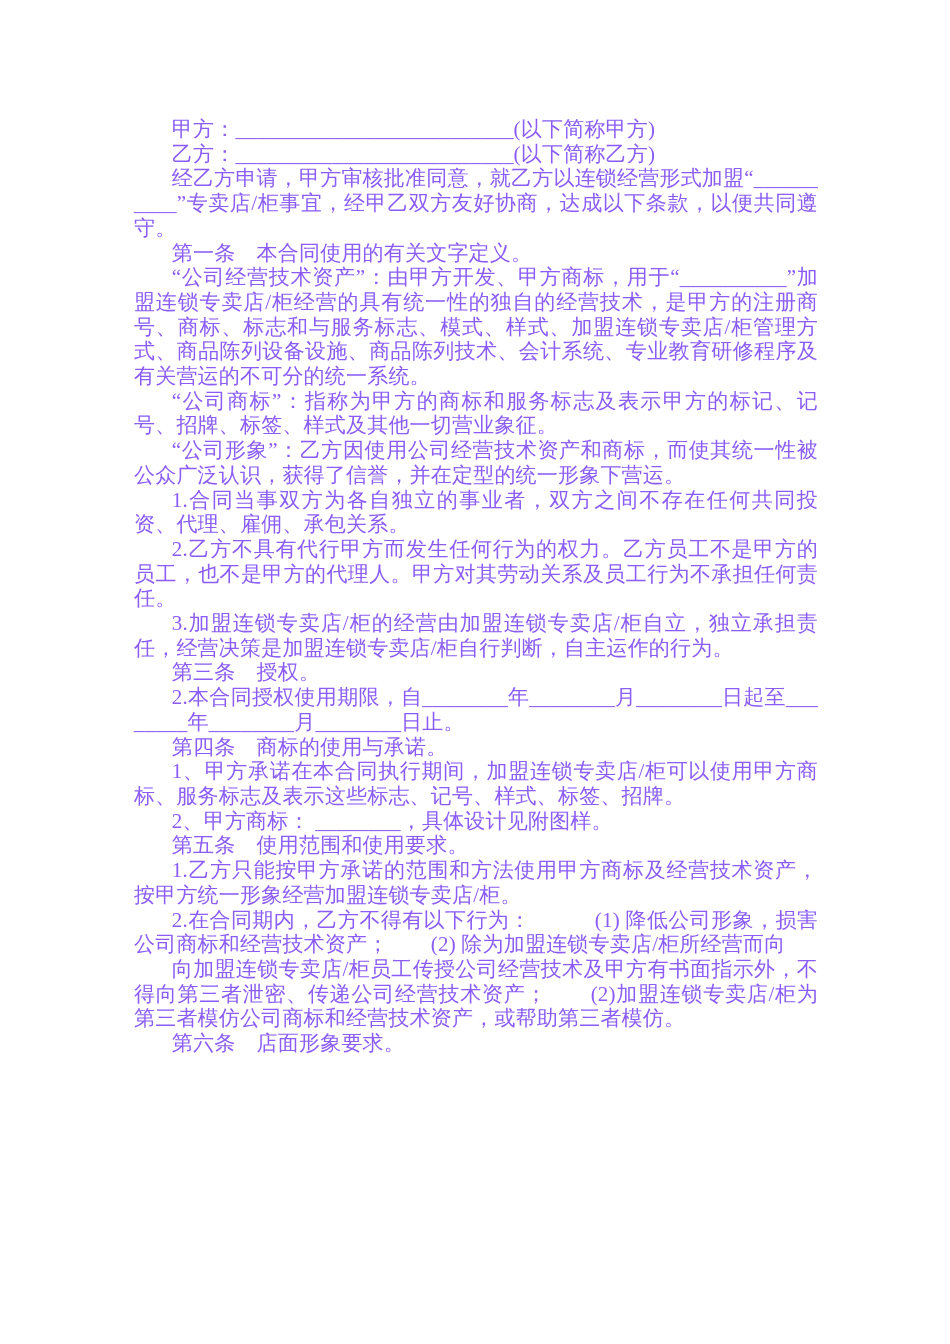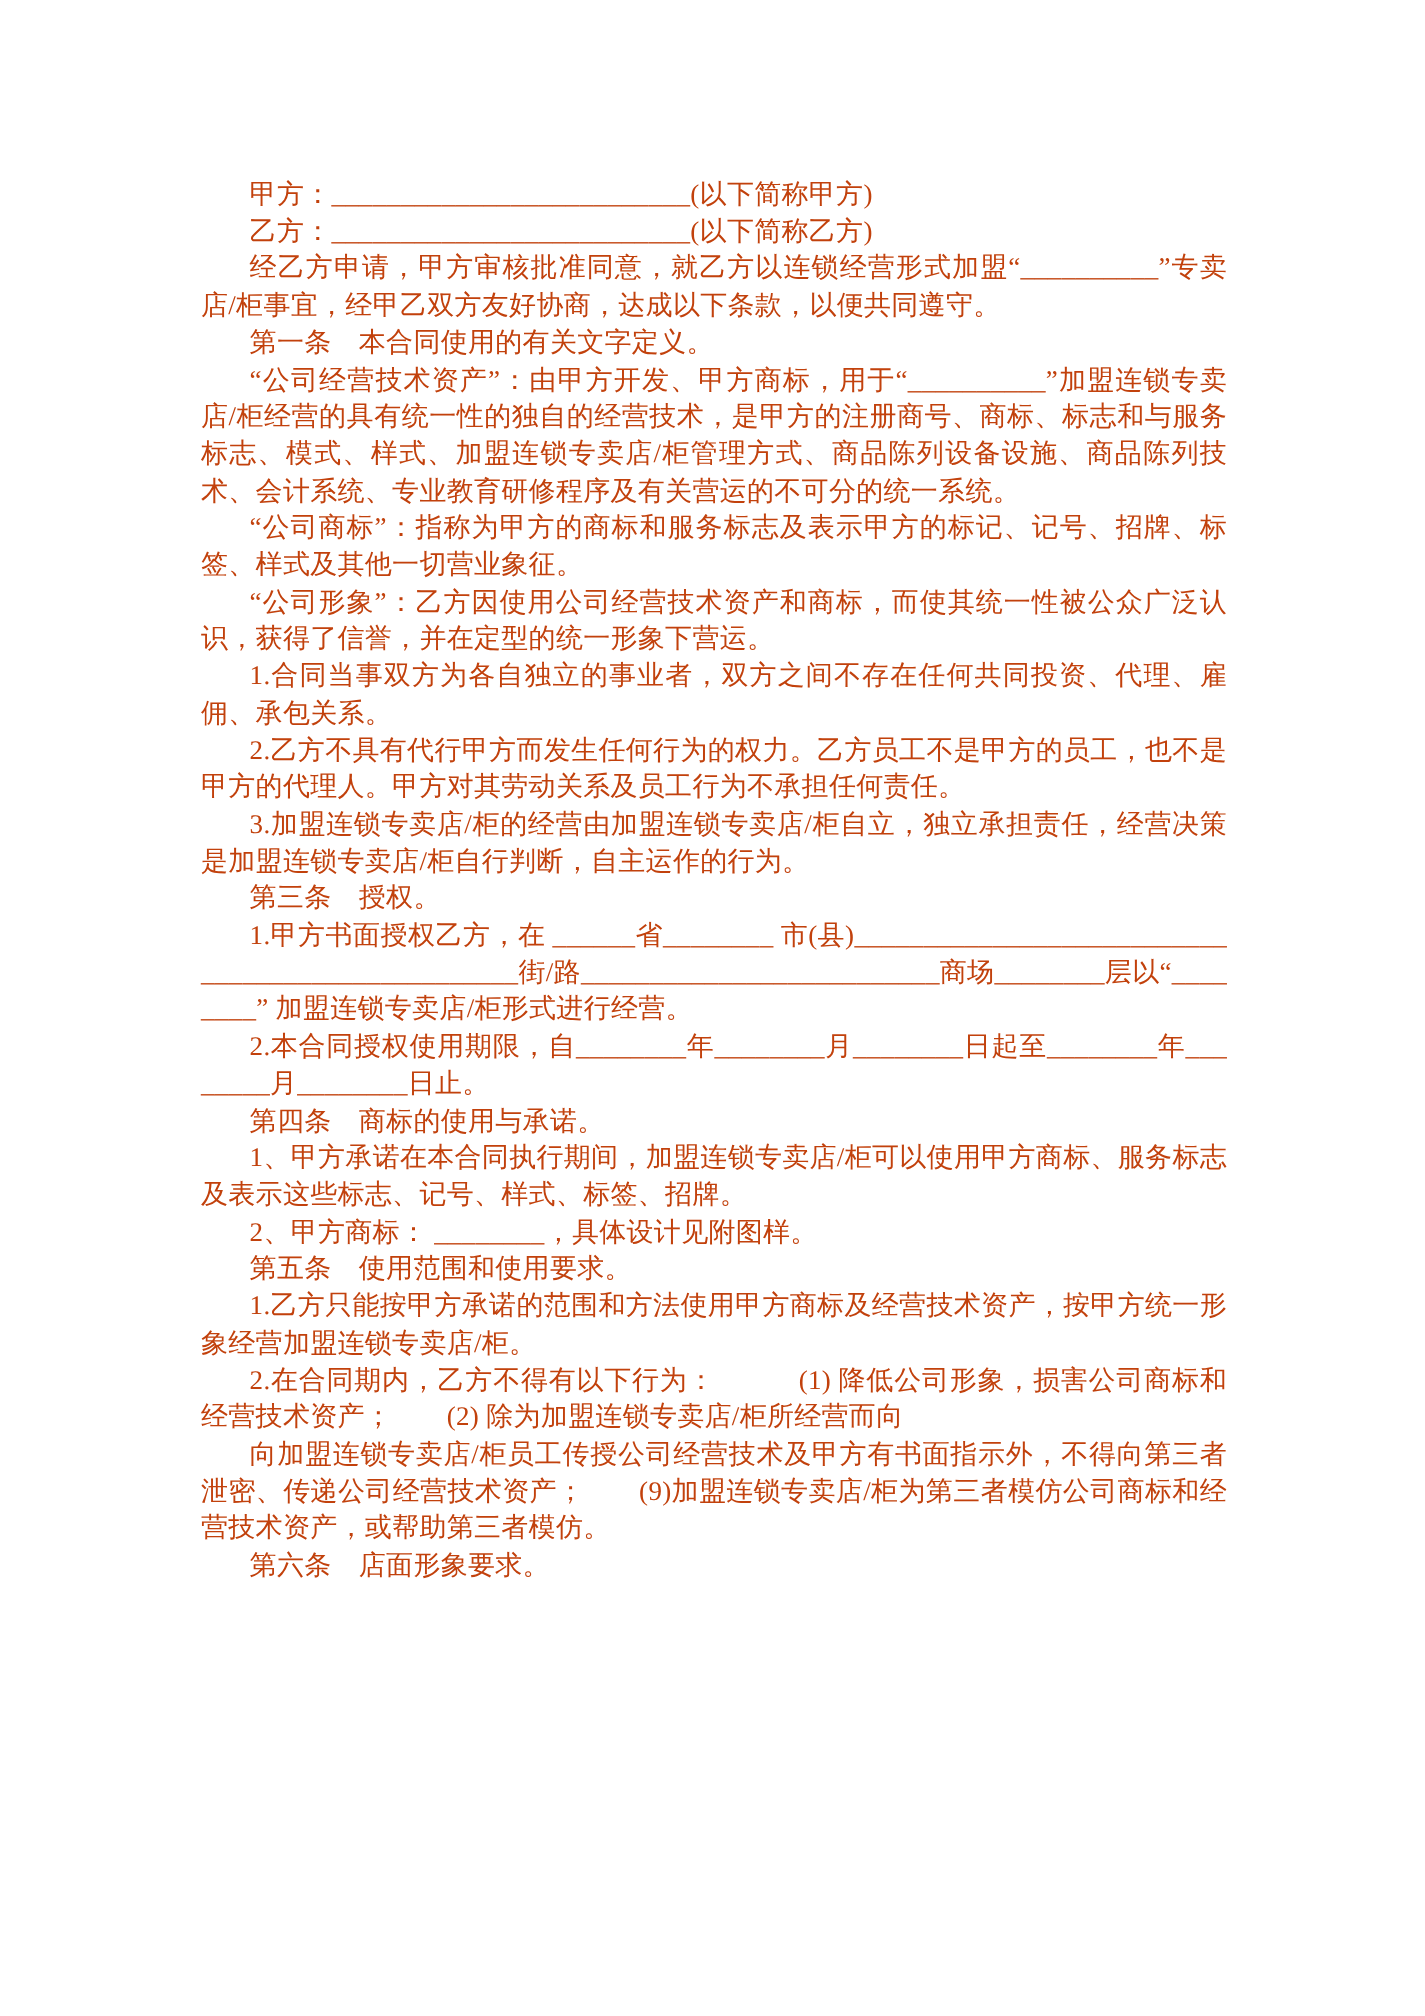--- a/index.html
+++ b/index.html
@@ -15,23 +15,23 @@
   .page {
     box-sizing: border-box;
     width: 950px;
     height: 1344px;
     background: #ffffff;
   }
   .doc-body {
     box-sizing: border-box;
     padding: 117px 132px 40px 134px;
     font-family: "Liberation Serif", "DejaVu Serif", serif;
-    font-size: 18px;
+    font-size: 21px;
     line-height: 24.7px;
-    color: #c2410c;
+    color: #8b5cf6;
     text-align: justify;
     text-justify: inter-ideograph;
   }
   .para {
     margin: 0;
     padding: 0;
     text-indent: 1.8em;
     word-break: break-all;
     overflow-wrap: anywhere;
     letter-spacing: 0.2px;
@@ -46,24 +46,23 @@
       <p class="para">乙方：__________________________(以下简称乙方)</p>
       <p class="para">经乙方申请，甲方审核批准同意，就乙方以连锁经营形式加盟“__________”专卖店/柜事宜，经甲乙双方友好协商，达成以下条款，以便共同遵守。</p>
       <p class="para">第一条　本合同使用的有关文字定义。</p>
       <p class="para">“公司经营技术资产”：由甲方开发、甲方商标，用于“__________”加盟连锁专卖店/柜经营的具有统一性的独自的经营技术，是甲方的注册商号、商标、标志和与服务标志、模式、样式、加盟连锁专卖店/柜管理方式、商品陈列设备设施、商品陈列技术、会计系统、专业教育研修程序及有关营运的不可分的统一系统。</p>
       <p class="para">“公司商标”：指称为甲方的商标和服务标志及表示甲方的标记、记号、招牌、标签、样式及其他一切营业象征。</p>
       <p class="para">“公司形象”：乙方因使用公司经营技术资产和商标，而使其统一性被公众广泛认识，获得了信誉，并在定型的统一形象下营运。</p>
       <p class="para">1.合同当事双方为各自独立的事业者，双方之间不存在任何共同投资、代理、雇佣、承包关系。</p>
       <p class="para">2.乙方不具有代行甲方而发生任何行为的权力。乙方员工不是甲方的员工，也不是甲方的代理人。甲方对其劳动关系及员工行为不承担任何责任。</p>
       <p class="para">3.加盟连锁专卖店/柜的经营由加盟连锁专卖店/柜自立，独立承担责任，经营决策是加盟连锁专卖店/柜自行判断，自主运作的行为。</p>
       <p class="para">第三条　授权。</p>
-      <p class="para">1.甲方书面授权乙方，在 ______省________ 市(县)__________________________________________________街/路__________________________商场________层以“________” 加盟连锁专卖店/柜形式进行经营。</p>
       <p class="para">2.本合同授权使用期限，自________年________月________日起至________年________月________日止。</p>
       <p class="para">第四条　商标的使用与承诺。</p>
       <p class="para">1、甲方承诺在本合同执行期间，加盟连锁专卖店/柜可以使用甲方商标、服务标志及表示这些标志、记号、样式、标签、招牌。</p>
       <p class="para">2、甲方商标： ________，具体设计见附图样。</p>
       <p class="para">第五条　使用范围和使用要求。</p>
       <p class="para">1.乙方只能按甲方承诺的范围和方法使用甲方商标及经营技术资产，按甲方统一形象经营加盟连锁专卖店/柜。</p>
       <p class="para">2.在合同期内，乙方不得有以下行为：　　　(1) 降低公司形象，损害公司商标和经营技术资产；　　(2) 除为加盟连锁专卖店/柜所经营而向</p>
-      <p class="para">向加盟连锁专卖店/柜员工传授公司经营技术及甲方有书面指示外，不得向第三者泄密、传递公司经营技术资产；　　(9)加盟连锁专卖店/柜为第三者模仿公司商标和经营技术资产，或帮助第三者模仿。</p>
+      <p class="para">向加盟连锁专卖店/柜员工传授公司经营技术及甲方有书面指示外，不得向第三者泄密、传递公司经营技术资产；　　(2)加盟连锁专卖店/柜为第三者模仿公司商标和经营技术资产，或帮助第三者模仿。</p>
       <p class="para">第六条　店面形象要求。</p>
     </div>
 </div>
 
 </body></html>

